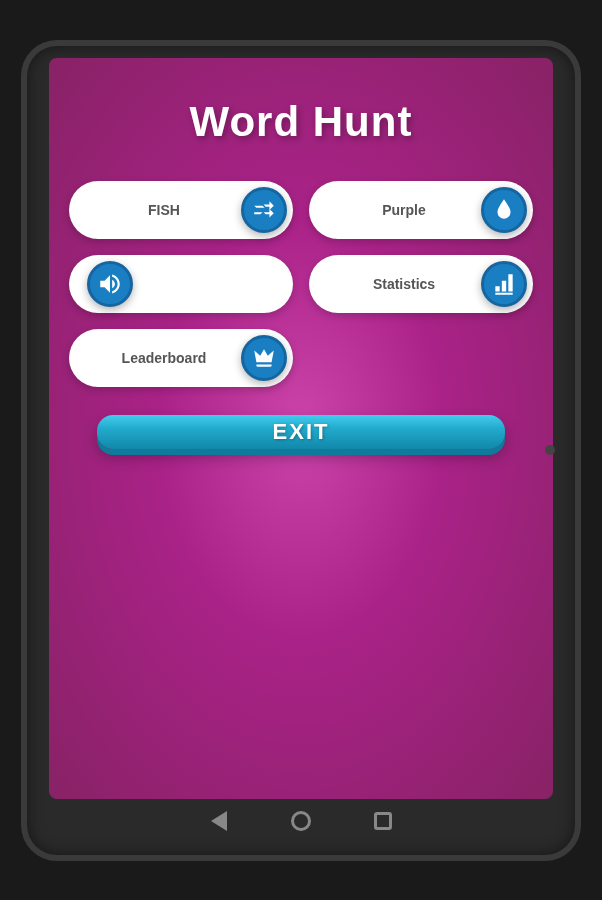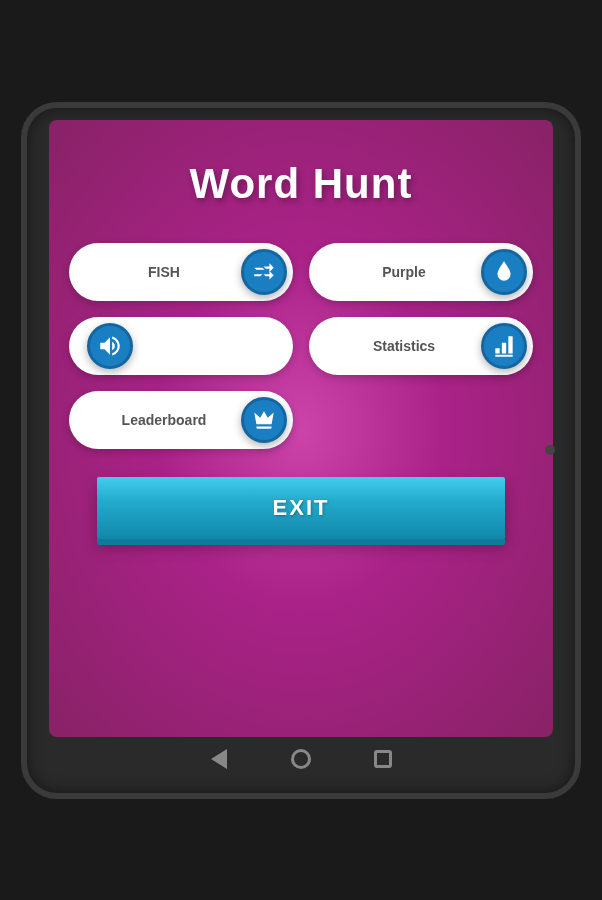--- a/index.html
+++ b/index.html
@@ -10,21 +10,21 @@
       background: #1a1a1a;
       display: flex;
       align-items: center;
       justify-content: center;
       font-family: 'Arial', sans-serif;
       overflow: hidden;
     }
 
     .tablet-frame {
       width: 560px;
-      height: 697px;
+      height: 821px;
       background: #2a2a2a;
       border-radius: 36px;
       border: 6px solid #3a3a3a;
       display: flex;
       flex-direction: column;
       align-items: center;
       justify-content: space-between;
       padding: 12px 8px;
       position: relative;
       box-shadow: inset 0 0 15px rgba(0,0,0,0.5);
@@ -159,24 +159,24 @@
       letter-spacing: 2px;
       cursor: pointer;
       text-align: center;
       margin-bottom: 20px;
       box-shadow: 0 6px 0 #095580, 0 8px 15px rgba(0,0,0,0.3);
       text-shadow: 1px 1px 3px rgba(0,0,0,0.3);
     }
 
     .btn-exit {
       width: 88%;
-      padding: 18px;
+      padding: 4px;
       background: linear-gradient(to bottom, #44ccee 0%, #22aacc 40%, #1188aa 100%);
       border: none;
-      border-radius: 2px;
+      border-radius: 16px;
       color: white;
       font-size: 22px;
       font-weight: 900;
       letter-spacing: 2px;
       cursor: pointer;
       text-align: center;
       box-shadow: 0 6px 0 #0f7a99, 0 8px 15px rgba(0,0,0,0.3);
       text-shadow: 1px 1px 3px rgba(0,0,0,0.3);
     }
 

